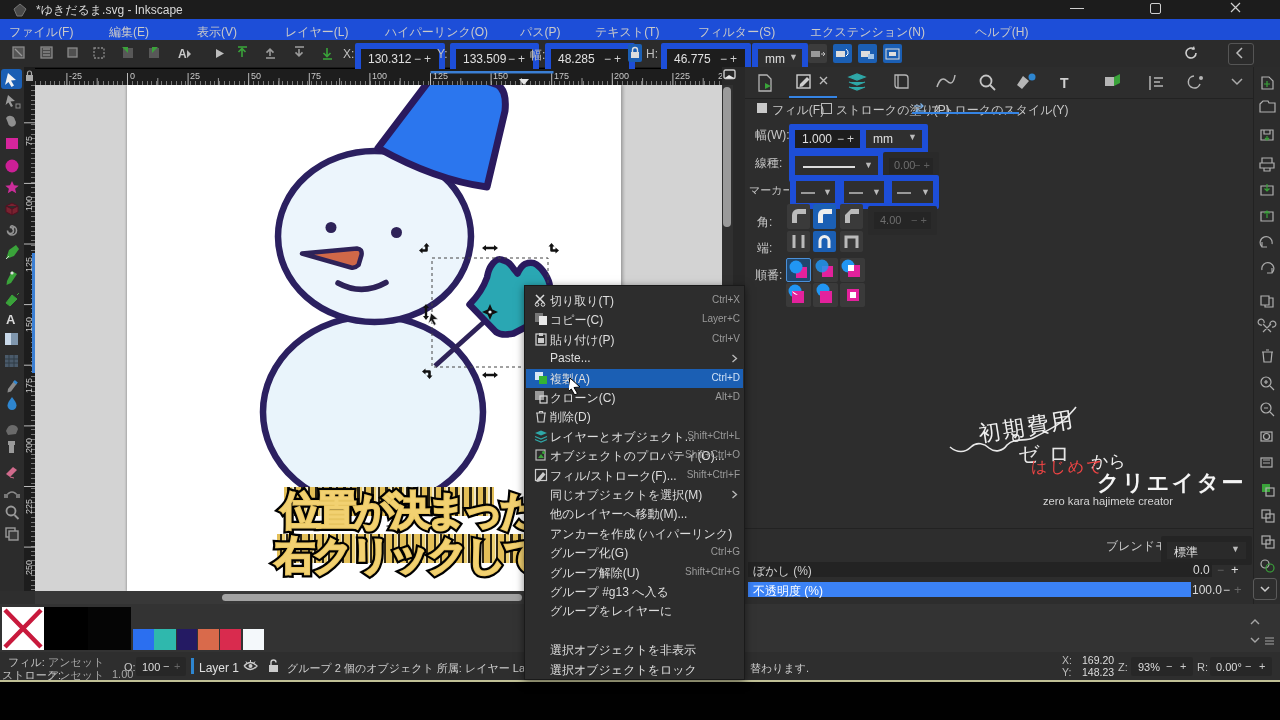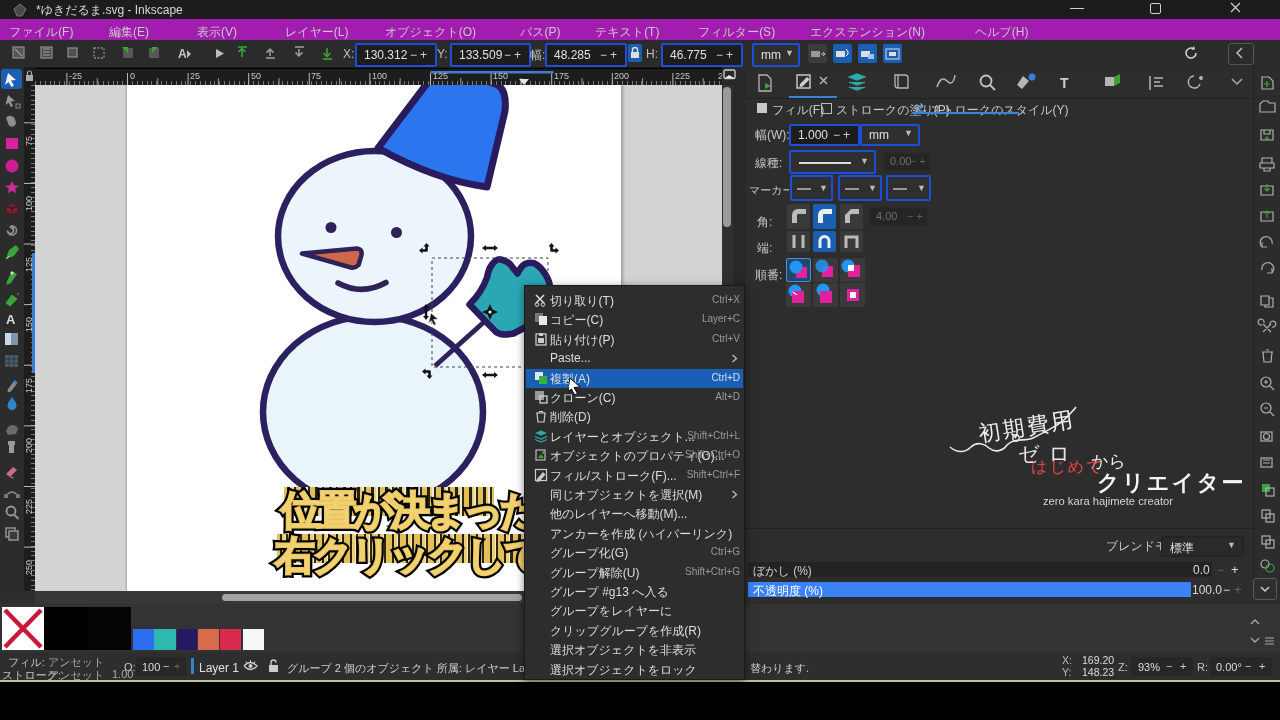--- a/index.html
+++ b/index.html
@@ -1,22 +1,22 @@
 <!DOCTYPE html>
 <html><head><meta charset="utf-8">
 <style>
 html,body{margin:0;padding:0;width:1280px;height:720px;overflow:hidden;background:#000;}
 body{font-family:"Liberation Sans",sans-serif;position:relative;}
 .abs{position:absolute;}
 
 #titlebar{left:0;top:0;width:1280px;height:19px;background:#1c1c1c;color:#d8d8d8;font-size:12px;}
-#menubar{left:0;top:19px;width:1280px;height:21px;background:#a21caf;color:#c9c9c9;font-size:12px;}
+#menubar{left:0;top:19px;width:1280px;height:21px;background:#1d4ed8;color:#c9c9c9;font-size:12px;}
 .menuitem{position:absolute;top:5px;white-space:nowrap;}
 #toolbar{left:0;top:40px;width:1280px;height:27px;background:#2b2b2b;border-bottom:1px solid #1a1a1a;color:#bbb;}
-.numbox{position:absolute;top:3px;height:20px;background:#1d1d1d;border:2px solid #1d4ed8;border-radius:2px;color:#e0e0e0;font-size:12px;}
+.numbox{position:absolute;top:3px;height:20px;background:#1d1d1d;border:6px solid #1d4ed8;border-radius:2px;color:#e0e0e0;font-size:12px;}
 .numbox .val{position:absolute;left:7px;top:3px;}
 .numbox .mp{position:absolute;right:5px;top:3px;color:#cfcfcf;letter-spacing:3px;}
 .tblab{position:absolute;top:7px;font-size:12px;color:#c0c0c0;}
 
 #toolbox{left:0;top:67px;width:24px;height:524px;background:#2c2c2c;}
 
 #corner{left:24px;top:67px;width:11px;height:18px;background:#1d1d1d;}
 #hruler{left:35px;top:69px;width:687px;height:16px;background:#1d1d1d;overflow:hidden;}
 #vruler{left:24px;top:85px;width:11px;height:506px;background:#1d1d1d;overflow:hidden;}
 
@@ -56,21 +56,21 @@
   <svg class="abs" style="left:1230px;top:2px" width="11" height="11" viewBox="0 0 11 11">
       <path d="M1 1 L10 10 M10 1 L1 10" stroke="#cfcfcf" stroke-width="1.2"></path>
     </svg>
 </div>
 
 <div class="abs" id="menubar">
   <span class="menuitem" style="left:9px">ファイル(F)</span>
   <span class="menuitem" style="left:109px">編集(E)</span>
   <span class="menuitem" style="left:197px">表示(V)</span>
   <span class="menuitem" style="left:285px">レイヤー(L)</span>
-  <span class="menuitem" style="left:385px">オブジェクト(O)</span>
+  <span class="menuitem" style="left:385px">ハイパーリンク(O)</span>
   <span class="menuitem" style="left:520px">パス(P)</span>
   <span class="menuitem" style="left:595px">テキスト(T)</span>
   <span class="menuitem" style="left:698px">フィルター(S)</span>
   <span class="menuitem" style="left:810px">エクステンション(N)</span>
   <span class="menuitem" style="left:975px">ヘルプ(H)</span>
 </div>
 
 <div class="abs" id="toolbar" style="position:absolute;">
   <svg class="abs" style="left:10px;top:4px" width="330" height="19" viewBox="0 0 330 19">
     <g stroke="#8a8a8a" fill="none" stroke-width="1.3">
@@ -652,22 +652,19 @@
   <div class="mi" style="top:276.6px">
       <span class="tx">グループ解除(U)</span>
       <span class="sc">Shift+Ctrl+G</span>
     </div>
   <div class="mi" style="top:296px">
       <span class="tx">グループ #g13 へ入る</span>
     </div>
   <div class="mi" style="top:315.4px">
       <span class="tx">グループをレイヤーに</span>
     </div>
-  <div class="mi" style="top:334.8px">
-      <span class="tx">クリップグループを作成(R)</span>
-    </div>
   <div class="mi" style="top:354.2px">
       <span class="tx">選択オブジェクトを非表示</span>
     </div>
   <div class="mi" style="top:373.6px">
       <span class="tx">選択オブジェクトをロック</span>
     </div>
 </div>
 
 </body></html>

